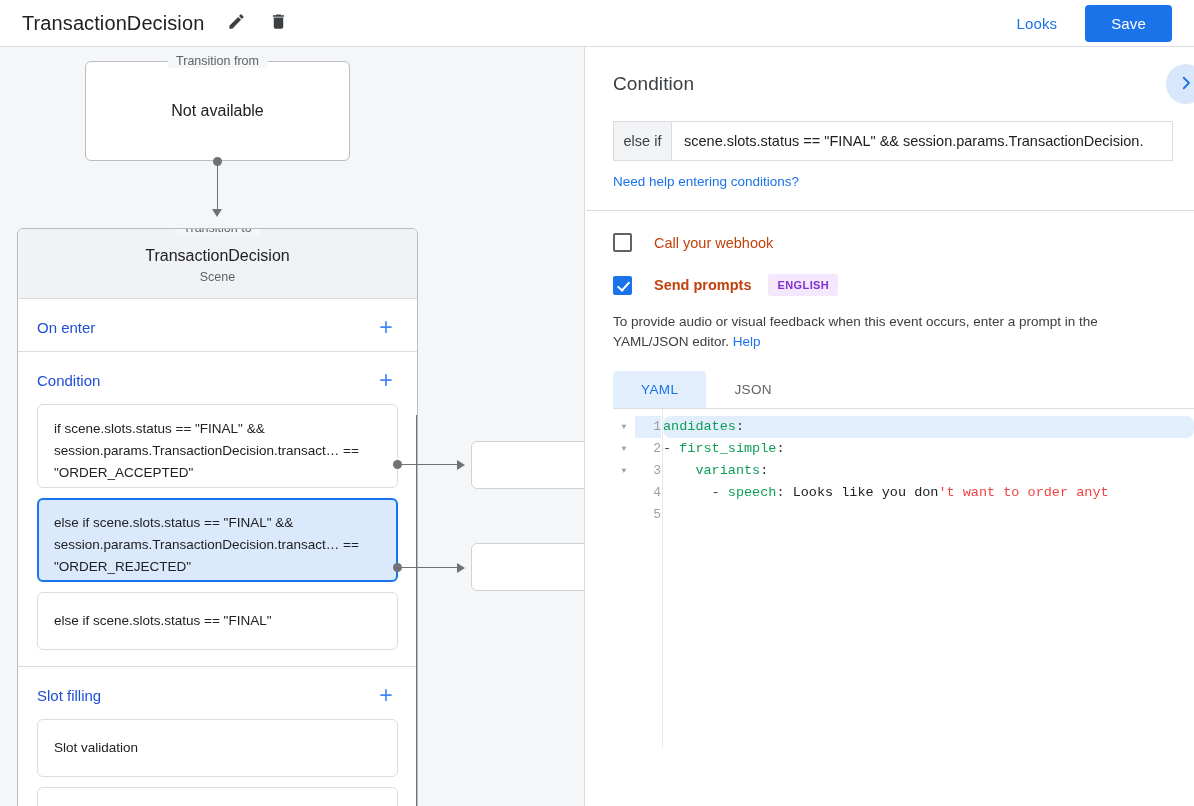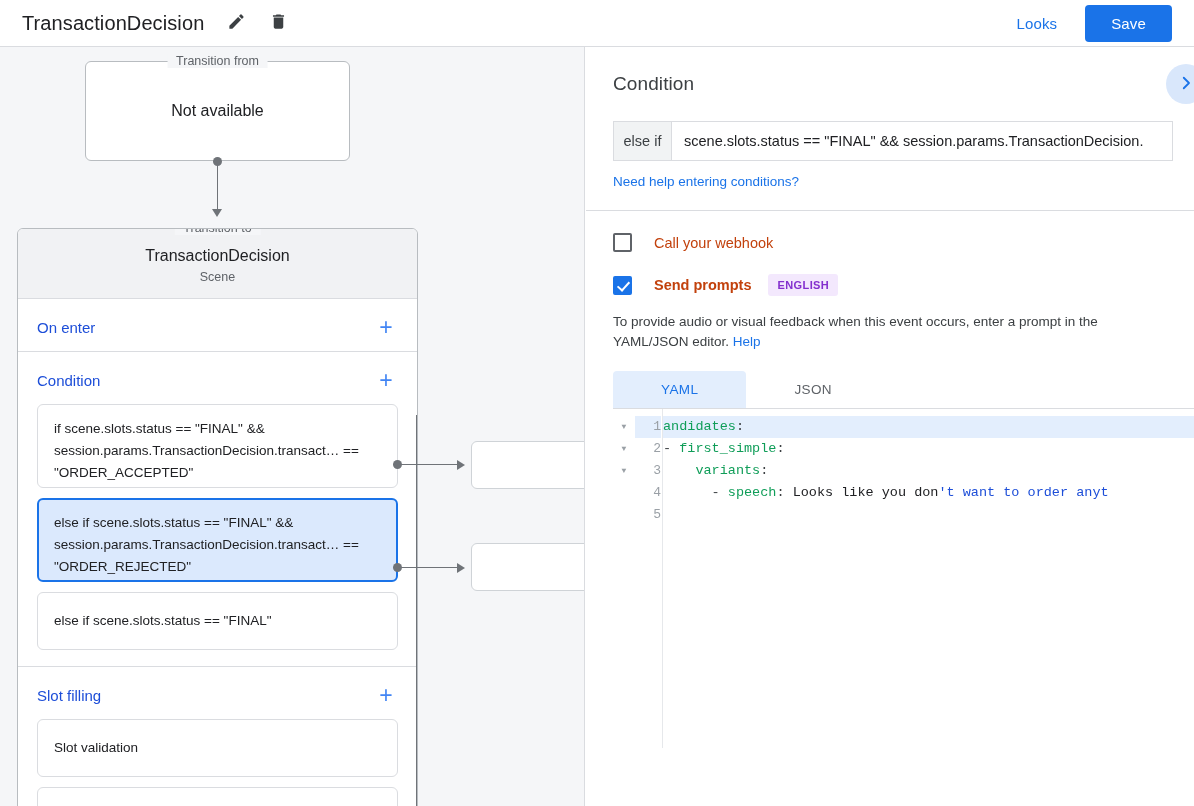--- a/index.html
+++ b/index.html
@@ -193,21 +193,21 @@
   .helper-text {
     margin: 16px 27px 0 27px; font-size: 13.5px; color: #3c4043; line-height: 20px;
     max-width: 565px;
   }
   .helper-text a { color: #1a73e8; text-decoration: none; cursor: pointer; }
 
   
   .tabs { display: flex; margin: 19px 0 0 27px; }
   .tab {
     font-size: 13.5px; font-weight: 500; letter-spacing: 0.4px;
-    padding: 11px 48px; cursor: pointer; color: #5f6368;
+    padding: 11px 28px; cursor: pointer; color: #5f6368;
     background: transparent; border: none; border-radius: 4px 4px 0 0; text-align: right;
   }
   .tab.active { color: #1a73e8; background: #e3eefd; }
 
   
   .editor {
     margin-left: 27px; margin-right: 0;
     border-top: 1px solid #dadce0;
     display: flex; height: 340px; overflow: hidden;
     font-family: "Liberation Mono", monospace;
@@ -220,25 +220,25 @@
   .fold-cell { height: 22px; line-height: 22px; text-align: center; color: #9aa0a6; font-size: 8px; }
   .gutter-num {
     width: 28px; background: #fff; padding-top: 7px; flex: 0 0 auto;
     border-right: 1px solid #e6e8eb; text-align: right; padding-right: 1px;
   }
   .num-cell { height: 22px; line-height: 22px; color: #9aa0a6; font-size: 13px;
               font-family: "Liberation Mono", monospace; }
   .num-cell.active-ln { background: #e3eefd; }
   .code-area { flex: 1 1 auto; padding-top: 7px; overflow: hidden; position: relative; }
   .code-line { height: 22px; line-height: 22px; white-space: pre; padding-left: 0px; }
-  .code-line.active { background: #e3eefd; }
+  .code-line.active { background: #e3eefd; border-radius: 8px; }
   .tok-key { color: #0f9d58; }
   .tok-punct { color: #3c4043; }
   .tok-plain { color: #202124; }
-  .tok-str { color: #1d4ed8; }
+  .tok-str { color: #ef4444; }
 </style>
 </head>
 <body>
 
 <div class="app">
 
   <div class="header">
     <div class="header-title">TransactionDecision</div>
 
     <button class="header-icon-btn">

